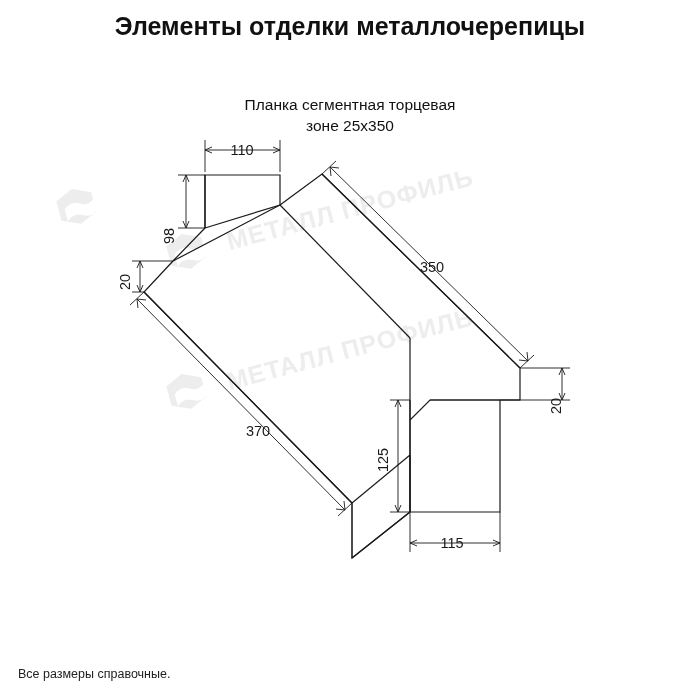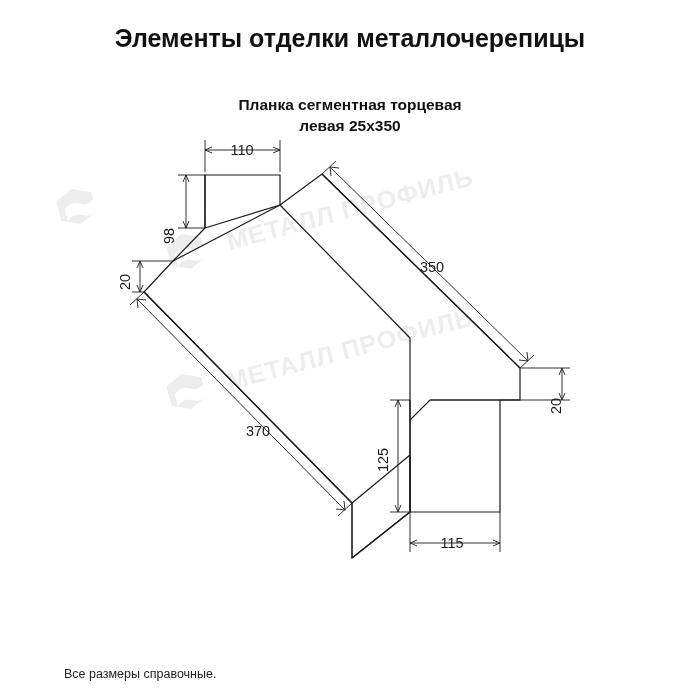--- a/index.html
+++ b/index.html
@@ -17,50 +17,49 @@
   }
   .page {
     position: absolute;
     left: 0; top: 0;
     width: 700px;
     height: 700px;
   }
   .title {
     position: absolute;
     left: 0;
-    top: 24px;
+    top: 12px;
     width: 700px;
     text-align: center;
     font-size: 25px;
     font-weight: bold;
     letter-spacing: 0px;
     color: #111111;
   }
   .subtitle {
     position: absolute;
     left: 0;
     top: 94px;
     width: 700px;
     text-align: center;
     font-size: 15.5px;
-    font-weight: bold;
+    font-weight: normal;
     line-height: 21px;
     color: #111111;
   }
   .subtitle .line2 {
     display: block;
   }
   .footnote {
     position: absolute;
     left: 18px;
     bottom: 16px;
     font-size: 12.5px;
     line-height: 20px;
     color: #222222;
-    margin-left: 46px;
   }
   .drawing {
     position: absolute;
     left: 0;
     top: 0;
     width: 700px;
     height: 700px;
   }
   svg { display: block; }
   text {
@@ -80,21 +79,21 @@
 </style>
 </head>
 <body>
 
 <div class="page">
 
   <div class="title">Элементы отделки металлочерепицы</div>
 
   <div class="subtitle">
     <span>Планка сегментная торцевая</span>
-    <span class="line2">левая 25х350</span>
+    <span class="line2">зоне 25х350</span>
   </div>
 
   <div class="drawing">
     <svg width="700" height="700" viewBox="0 0 700 700" xmlns="http://www.w3.org/2000/svg">
 
       <g opacity="1">
         <g transform="translate(170,260) rotate(-15)">
           <text class="wm" x="60" y="6">МЕТАЛЛ ПРОФИЛЬ</text>
           <path d="M0,-14 l18,-8 l18,8 l0,20 l-18,8 l-18,-8 z" fill="#ededed"></path>
           <path d="M6,-4 q8,-7 16,-2 q8,5 16,-2 l0,12 q-8,7 -16,2 q-8,-5 -16,2 z" fill="#ffffff"></path>

